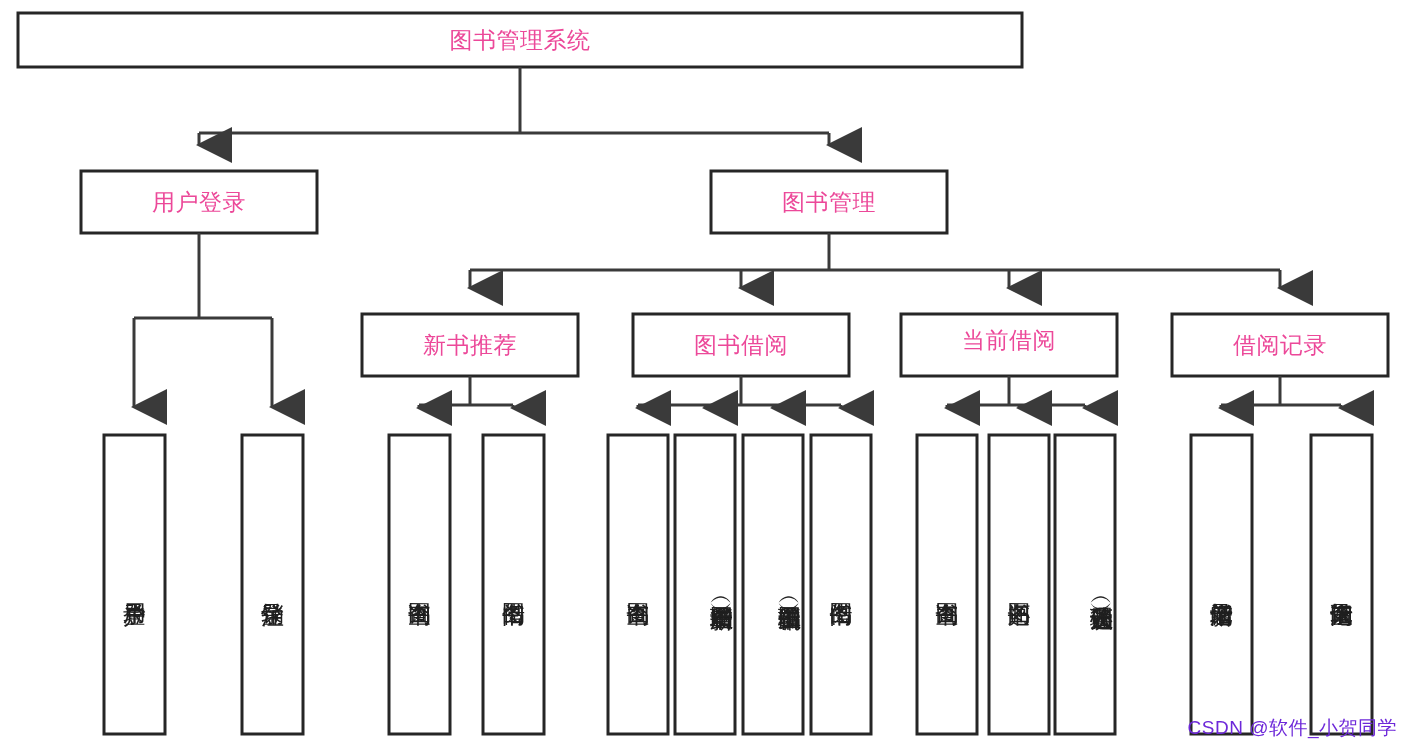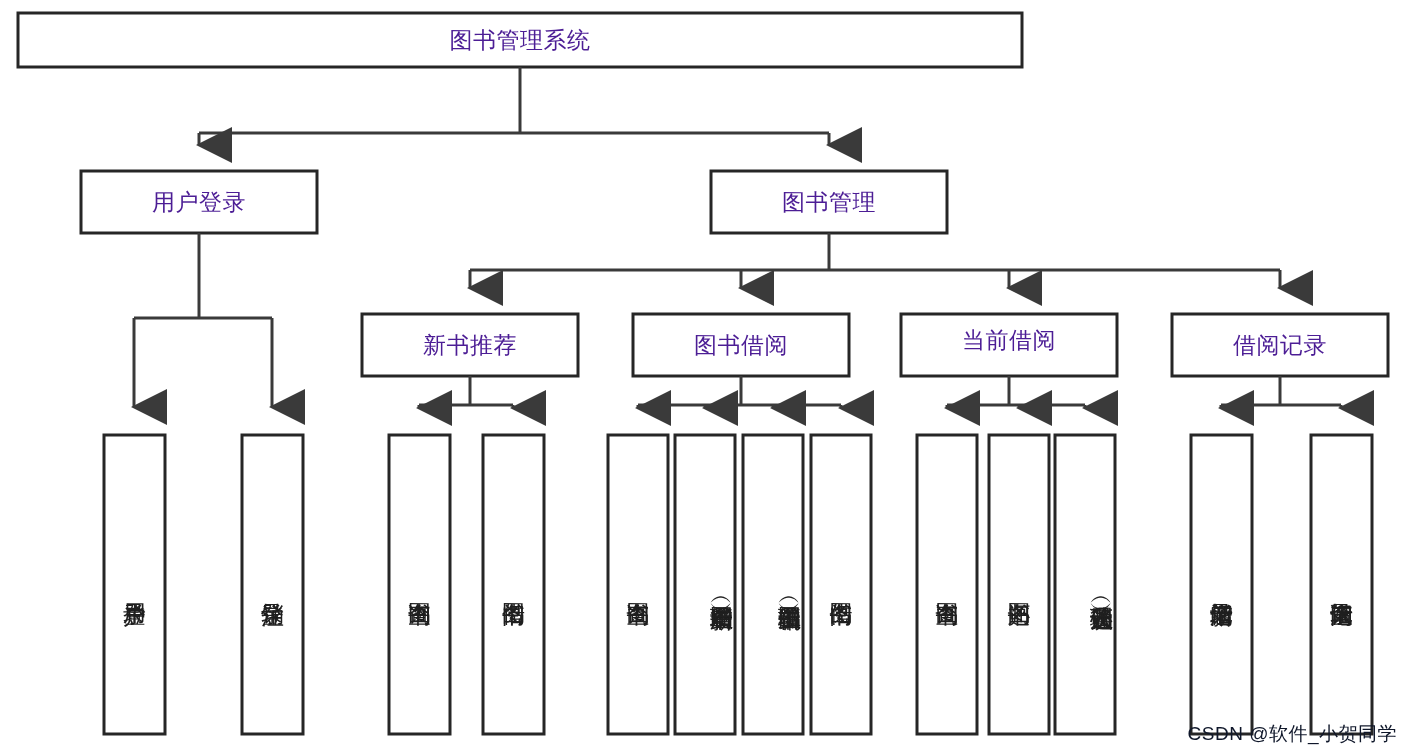--- a/index.html
+++ b/index.html
@@ -38,21 +38,21 @@
     stroke-linecap: butt;
   }
   .arrow-head {
     fill: #3a3a3a;
   }
   .node-label-h {
     position: absolute;
     display: flex;
     align-items: center;
     justify-content: center;
-    color: #4c1d95;
+    color: #ec4899;
     font-size: 23px;
     letter-spacing: 0.5px;
     white-space: nowrap;
     pointer-events: none;
     text-align: right;
   }
   .node-label-v {
     position: absolute;
     display: flex;
     flex-direction: column;
@@ -67,23 +67,23 @@
   }
   .node-label-v.centered {
     justify-content: center;
   }
   .node-label-v.topped {
     justify-content: flex-start;
   }
   .watermark {
     position: absolute;
     right: 8px;
-    bottom: 0;
+    bottom: 6px;
     font-size: 19px;
-    color: #0f172a;
+    color: #6d28d9;
     white-space: nowrap;
     letter-spacing: 0.5px;
   }
 </style>
 </head>
 <body>
 
 <div id="diagram-root">
 
   <svg class="diagram-svg" viewBox="0 0 1405 747">

